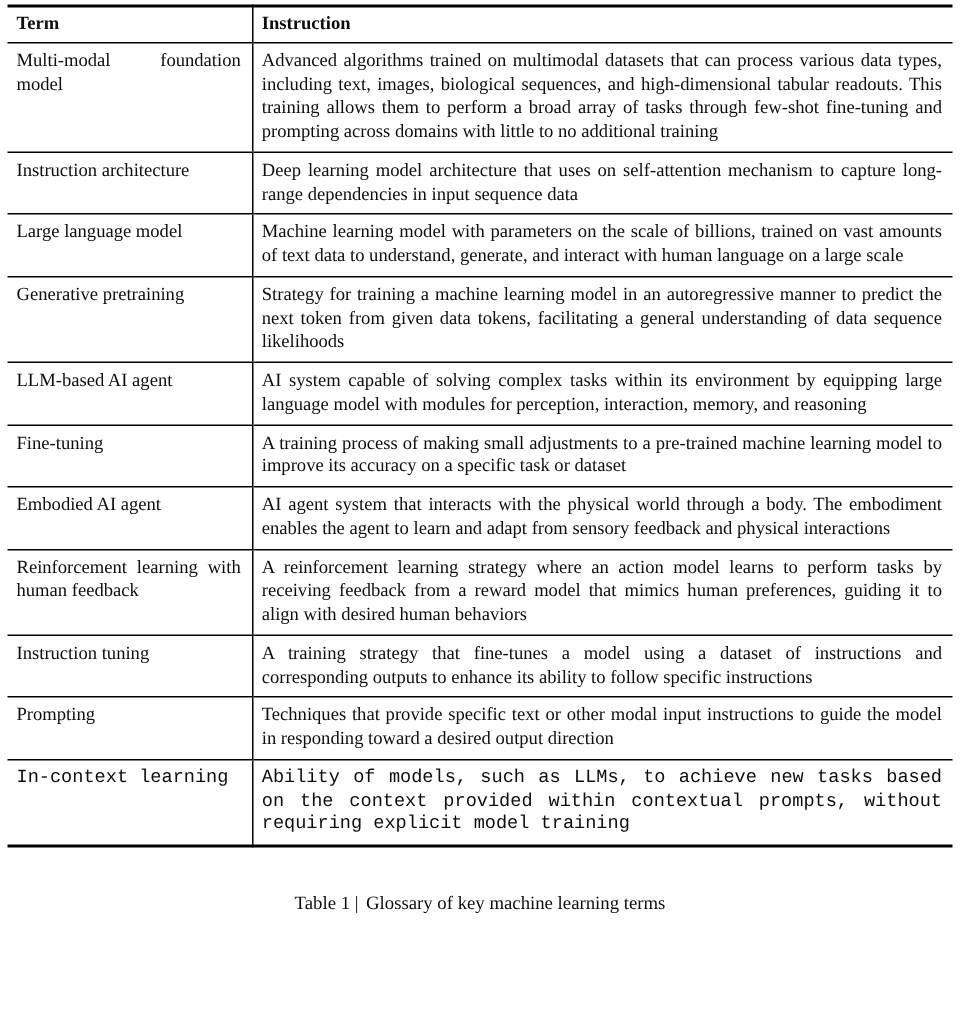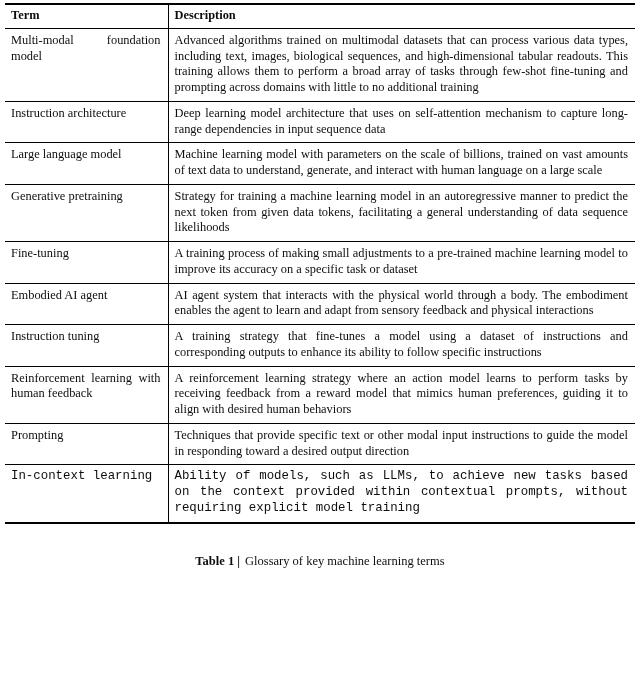--- a/index.html
+++ b/index.html
@@ -47,68 +47,72 @@
   .desc-col { border-left: 1px solid #000; }
   td.term-col { text-align: justify; }
   .caption {
     margin-top: 30px;
     width: 630px;
     text-align: center;
     font-size: 12.5px;
     white-space: nowrap;
   }
   .caption-label {
-    font-weight: bold;
+    font-weight: normal;
     margin-right: 5px;
   }
 </style>
 </head>
 <body>
 
 <div class="page">
 
   <table class="glossary">
     <thead>
       <tr>
         <th class="term-col">Term</th>
-        <th class="desc-col">Description</th>
+        <th class="desc-col">Instruction</th>
       </tr>
     </thead>
     <tbody id="table-body">
         <tr>
           <td class="term-col">Multi-modal foundation model</td>
           <td class="desc-col">Advanced algorithms trained on multimodal datasets that can process various data types, including text, images, biological sequences, and high-dimensional tabular readouts. This training allows them to perform a broad array of tasks through few-shot fine-tuning and prompting across domains with little to no additional training</td>
         </tr>
         <tr>
           <td class="term-col">Instruction architecture</td>
           <td class="desc-col">Deep learning model architecture that uses on self-attention mechanism to capture long-range dependencies in input sequence data</td>
         </tr>
         <tr>
           <td class="term-col">Large language model</td>
           <td class="desc-col">Machine learning model with parameters on the scale of billions, trained on vast amounts of text data to understand, generate, and interact with human language on a large scale</td>
         </tr>
         <tr>
           <td class="term-col">Generative pretraining</td>
           <td class="desc-col">Strategy for training a machine learning model in an autoregressive manner to predict the next token from given data tokens, facilitating a general understanding of data sequence likelihoods</td>
         </tr>
         <tr>
+          <td class="term-col">LLM-based AI agent</td>
+          <td class="desc-col">AI system capable of solving complex tasks within its environment by equipping large language model with modules for perception, interaction, memory, and reasoning</td>
+        </tr>
+        <tr>
           <td class="term-col">Fine-tuning</td>
           <td class="desc-col">A training process of making small adjustments to a pre-trained machine learning model to improve its accuracy on a specific task or dataset</td>
         </tr>
         <tr>
           <td class="term-col">Embodied AI agent</td>
           <td class="desc-col">AI agent system that interacts with the physical world through a body. The embodiment enables the agent to learn and adapt from sensory feedback and physical interactions</td>
         </tr>
         <tr>
+          <td class="term-col">Reinforcement learning with human feedback</td>
+          <td class="desc-col">A reinforcement learning strategy where an action model learns to perform tasks by receiving feedback from a reward model that mimics human preferences, guiding it to align with desired human behaviors</td>
+        </tr>
+        <tr>
           <td class="term-col">Instruction tuning</td>
           <td class="desc-col">A training strategy that fine-tunes a model using a dataset of instructions and corresponding outputs to enhance its ability to follow specific instructions</td>
-        </tr>
-        <tr>
-          <td class="term-col">Reinforcement learning with human feedback</td>
-          <td class="desc-col">A reinforcement learning strategy where an action model learns to perform tasks by receiving feedback from a reward model that mimics human preferences, guiding it to align with desired human behaviors</td>
         </tr>
         <tr>
           <td class="term-col">Prompting</td>
           <td class="desc-col">Techniques that provide specific text or other modal input instructions to guide the model in responding toward a desired output direction</td>
         </tr>
         <tr>
           <td class="term-col">In-context learning</td>
           <td class="desc-col">Ability of models, such as LLMs, to achieve new tasks based on the context provided within contextual prompts, without requiring explicit model training</td>
         </tr>
       </tbody>

